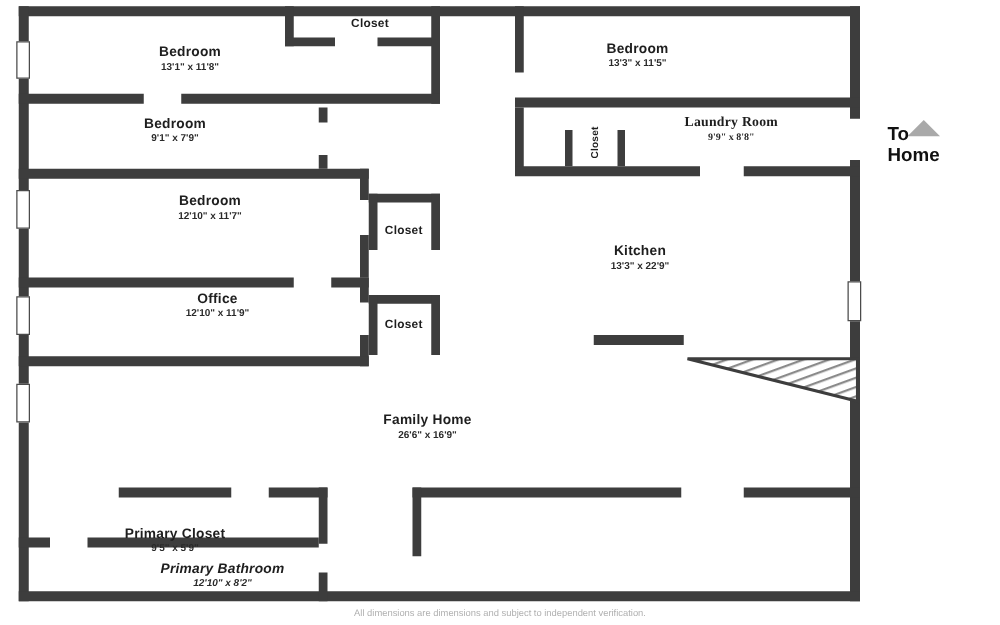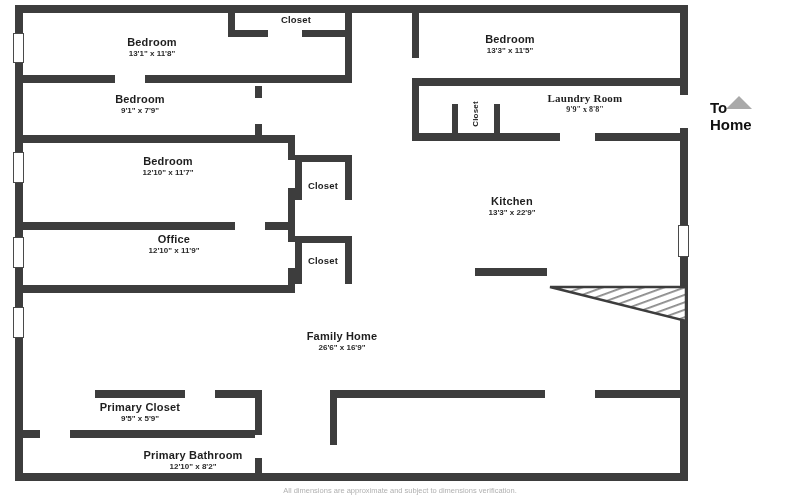--- a/index.html
+++ b/index.html
@@ -149,29 +149,29 @@
 
   <div class="room-label closet" style="left:323px;top:261px;">
     <div class="room-name">Closet</div>
   </div>
 
   <div class="room-label" style="left:342px;top:341px;">
     <div class="room-name">Family Home</div>
     <div class="room-dims">26'6" x 16'9"</div>
   </div>
 
-  <div class="room-label wrap" style="left:140px;top:412px;">
+  <div class="room-label wrap" style="left:140px;top:432px;">
     <div class="room-name">Primary Closet</div>
     <div class="room-dims">9'5" x 5'9"</div>
   </div>
 
 
-  <div class="room-label" style="left:193px;top:460px;">
+  <div class="room-label" style="left:178px;top:460px;font-style:italic;">
     <div class="room-name">Primary Bathroom</div>
     <div class="room-dims">12'10" x 8'2"</div>
   </div>
 
   <div id="to-home-arrow"></div>
   <div id="to-home">To Home</div>
 
-  <div id="disclaimer">All dimensions are approximate and subject to dimensions verification.</div>
+  <div id="disclaimer">All dimensions are dimensions and subject to independent verification.</div>
 
 </div>
 
 </body></html>

